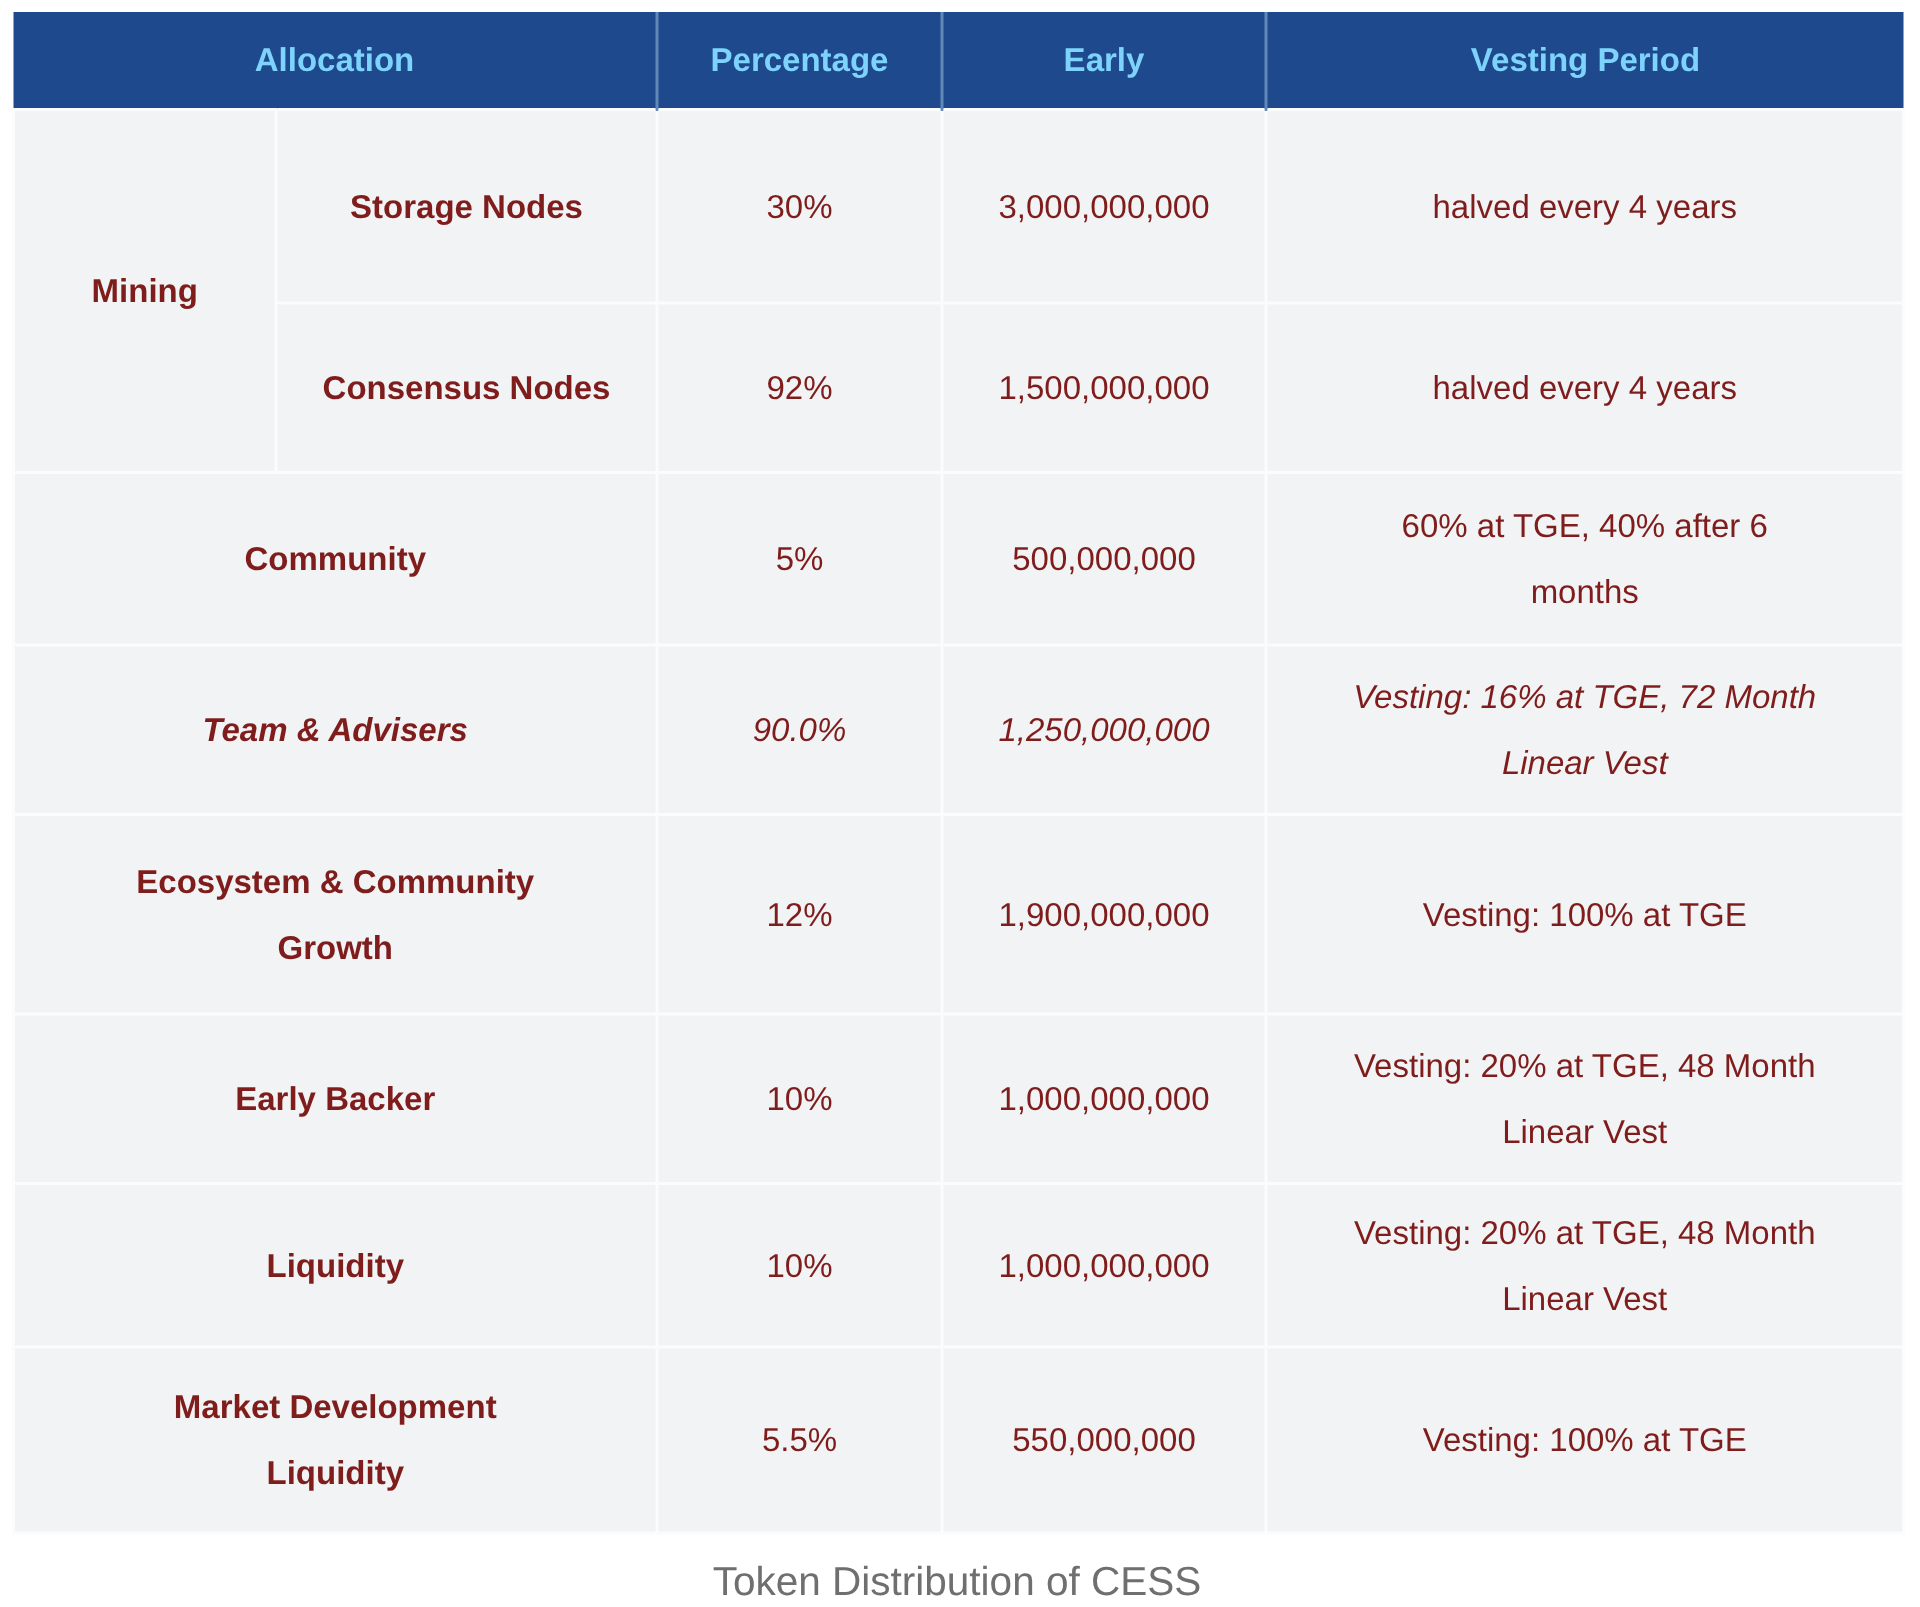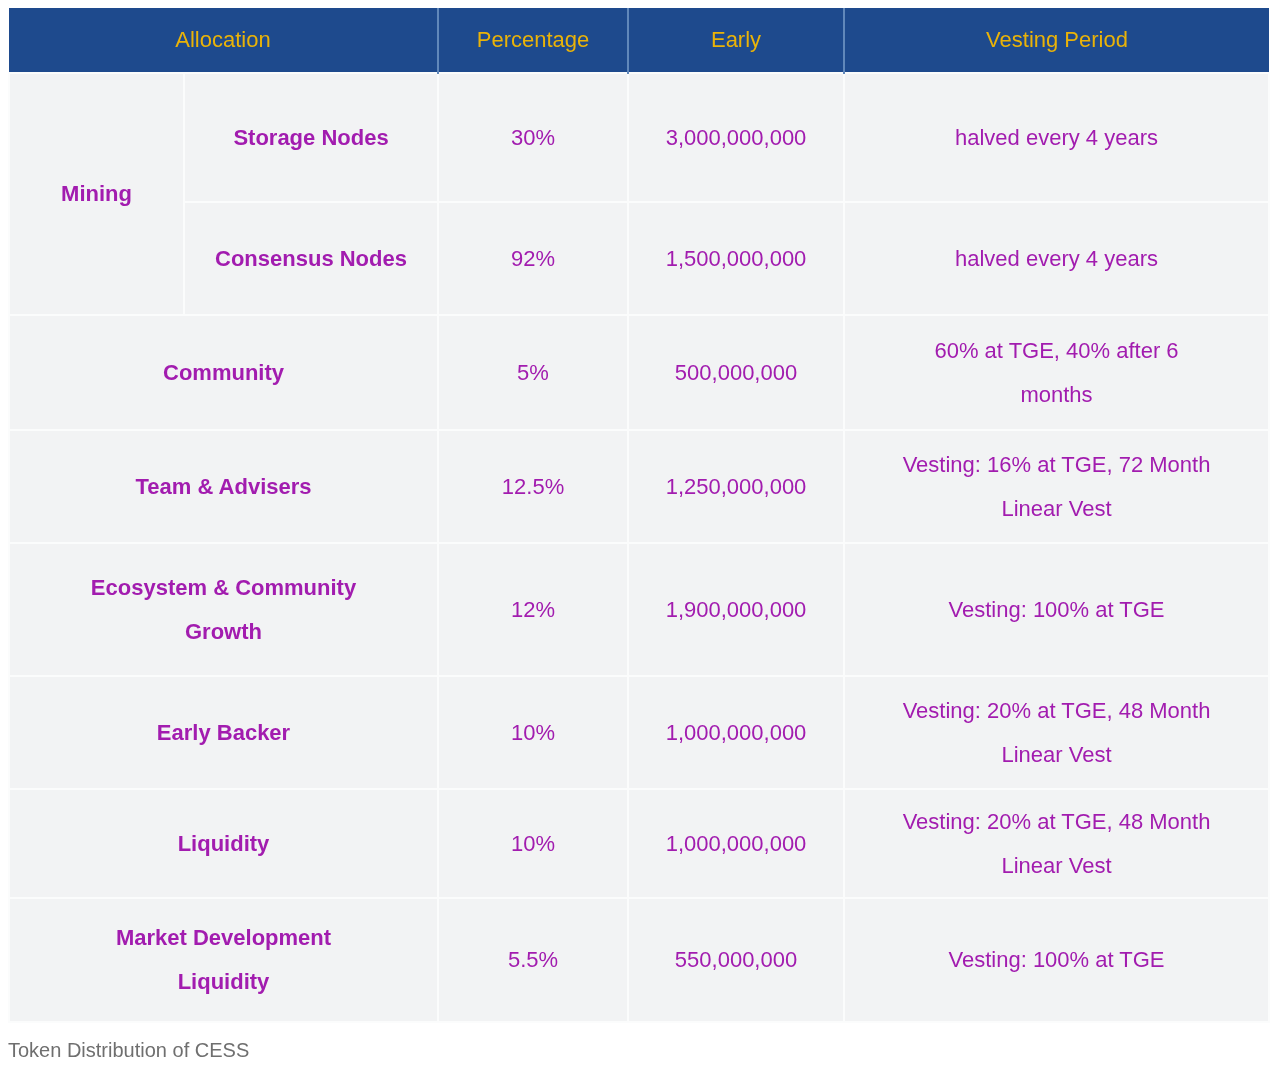--- a/index.html
+++ b/index.html
@@ -17,38 +17,38 @@
     width: 1260px;
   }
   .dist-table col.c-group { width: 175px; }
   .dist-table col.c-sub   { width: 254px; }
   .dist-table col.c-pct   { width: 190px; }
   .dist-table col.c-amt   { width: 216px; }
   .dist-table col.c-vest  { width: 425px; }
 
   .dist-table th {
     background: #1e4a8d;
-    color: #eab308;
+    color: #7dd3fc;
     font-size: 22px;
-    font-weight: normal;
+    font-weight: bold;
     height: 65px;
     text-align: center;
     vertical-align: middle;
     border-left: 2px solid #6188ba;
     padding: 0 8px;
   }
   .dist-table th:first-child { border-left: none; }
 
   .dist-table td {
     background: #f2f3f4;
     border: 2px solid #fbfcfc;
     text-align: center;
     vertical-align: middle;
     padding: 6px 20px;
-    color: #a21caf;
+    color: #7f1d1d;
     font-size: 22px;
     line-height: 2.0;
   }
 
   .group-label {
     font-weight: bold;
     font-size: 24px;
     color: #2f2f2f;
   }
   .sub-label {
@@ -68,30 +68,31 @@
     font-size: 22px;
     color: #45484c;
     white-space: pre-line;
   }
   .v-top { vertical-align: top; padding-top: 14px; }
   .v-bottom { vertical-align: bottom; padding-bottom: 12px; }
 
   tr.r1 { height: 129px; }
   tr.r2 { height: 113px; }
   tr.r3 { height: 115px; }
-  tr.r4 { height: 113px; }
+  tr.r4 { height: 113px; font-style: italic; }
   tr.r5 { height: 133px; }
   tr.r6 { height: 113px; }
   tr.r7 { height: 109px; }
   tr.r8 { height: 124px; }
 
   .caption {
     width: 1260px;
+    text-align: center;
     color: #6f6f6f;
-    font-size: 20px;
+    font-size: 27px;
     padding-top: 16px;
   }
 </style>
 </head>
 <body>
 
 <div class="page">
   <table class="dist-table">
     <colgroup>
       <col class="c-group">
@@ -124,21 +125,21 @@
       </tr>
       <tr class="r3">
         <td colspan="2" class="name-label">Community</td>
         <td class="num-cell">5%</td>
         <td class="num-cell">500,000,000</td>
         <td class="vest-cell">60% at TGE, 40% after 6
 months</td>
       </tr>
       <tr class="r4">
         <td colspan="2" class="name-label">Team &amp; Advisers</td>
-        <td class="num-cell">12.5%</td>
+        <td class="num-cell">90.0%</td>
         <td class="num-cell">1,250,000,000</td>
         <td class="vest-cell">Vesting: 16% at TGE, 72 Month
 Linear Vest</td>
       </tr>
       <tr class="r5">
         <td colspan="2" class="name-label">Ecosystem &amp; Community
 Growth</td>
         <td class="num-cell">12%</td>
         <td class="num-cell">1,900,000,000</td>
         <td class="vest-cell">Vesting: 100% at TGE</td>

